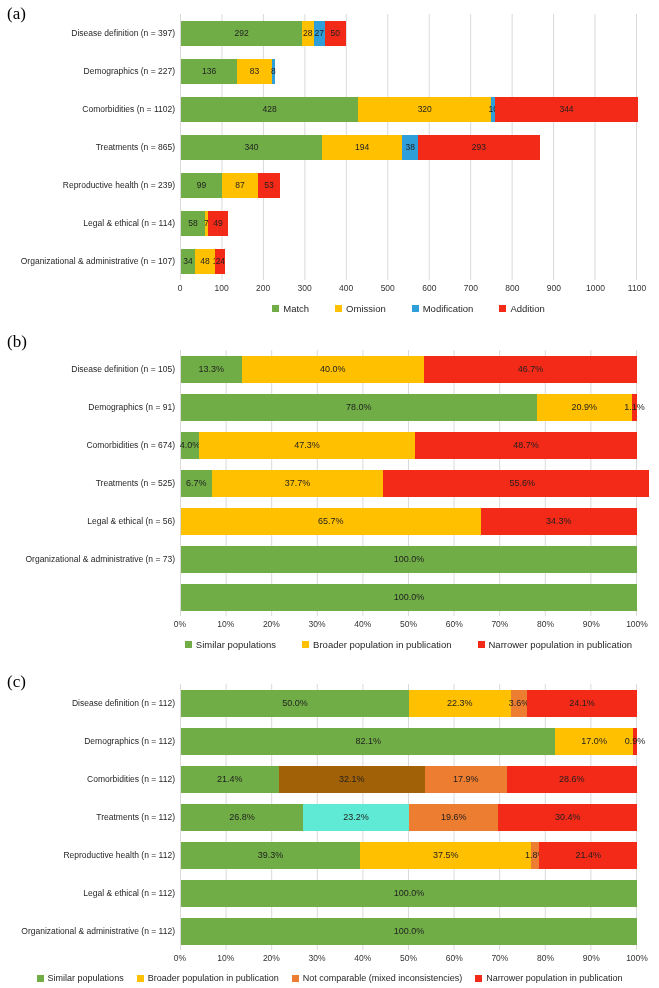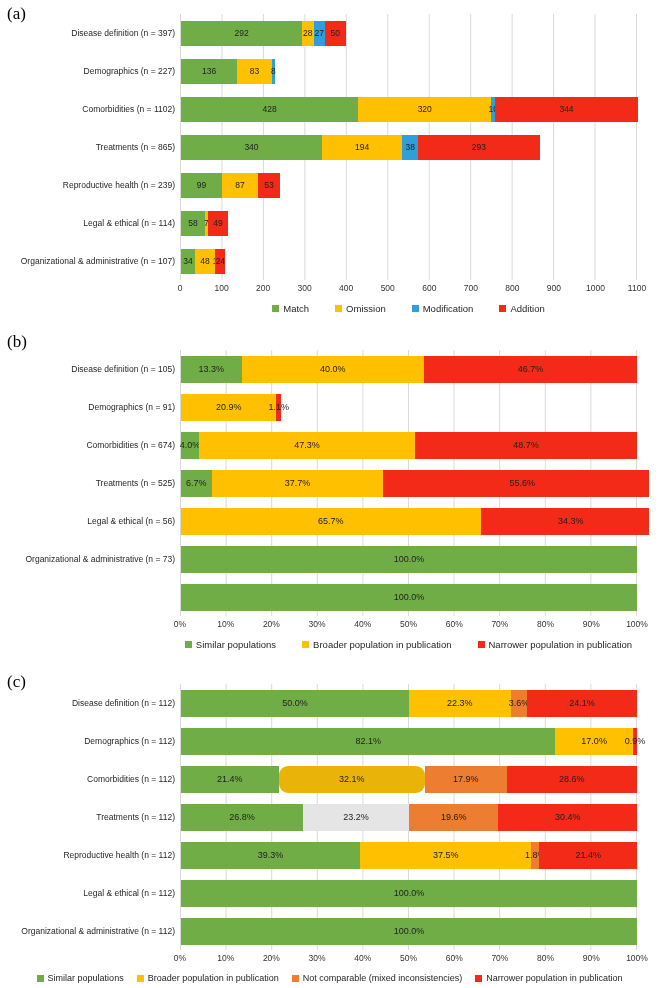--- a/index.html
+++ b/index.html
@@ -176,20 +176,21 @@
         <div class="grid" style="background-size: calc(10%) 100%;"></div>
       <div class="row">
             <div class="stack">
               <div class="seg" style="width: 13.3%; background: rgb(112, 173, 71);">13.3%</div>
               <div class="seg" style="width: 40%; background: rgb(255, 192, 0);">40.0%</div>
               <div class="seg" style="width: 46.7%; background: rgb(244, 42, 25);">46.7%</div>
             </div>
           </div>
           <div class="row">
             <div class="stack">
+              <div class="seg" style="width: 78%; background: rgb(112, 173, 71);">78.0%</div>
               <div class="seg" style="width: 20.9%; background: rgb(255, 192, 0);">20.9%</div>
               <div class="seg" style="width: 1.1%; background: rgb(244, 42, 25);">1.1%</div>
             </div>
           </div>
           <div class="row">
             <div class="stack">
               <div class="seg" style="width: 4%; background: rgb(112, 173, 71);">4.0%</div>
               <div class="seg" style="width: 47.3%; background: rgb(255, 192, 0);">47.3%</div>
               <div class="seg" style="width: 48.7%; background: rgb(244, 42, 25);">48.7%</div>
             </div>
@@ -197,21 +198,21 @@
           <div class="row">
             <div class="stack">
               <div class="seg" style="width: 6.7%; background: rgb(112, 173, 71);">6.7%</div>
               <div class="seg" style="width: 37.7%; background: rgb(255, 192, 0);">37.7%</div>
               <div class="seg" style="width: 55.6%; background: rgb(244, 42, 25); padding-left: 12px;">55.6%</div>
             </div>
           </div>
           <div class="row">
             <div class="stack">
               <div class="seg" style="width: 65.7%; background: rgb(255, 192, 0);">65.7%</div>
-              <div class="seg" style="width: 34.3%; background: rgb(244, 42, 25); padding-left: 12px;">34.3%</div>
+              <div class="seg" style="width: 34.3%; background: rgb(244, 42, 25);">34.3%</div>
             </div>
           </div>
           <div class="row">
             <div class="stack">
               <div class="seg" style="width: 100%; background: rgb(112, 173, 71);">100.0%</div>
             </div>
           </div>
           <div class="row">
             <div class="stack">
               <div class="seg" style="width: 100%; background: rgb(112, 173, 71);">100.0%</div>
@@ -273,29 +274,29 @@
           <div class="row">
             <div class="stack">
               <div class="seg" style="width: 82.1%; background: rgb(112, 173, 71);">82.1%</div>
               <div class="seg" style="width: 17%; background: rgb(255, 192, 0);">17.0%</div>
               <div class="seg" style="width: 0.9%; background: rgb(244, 42, 25);">0.9%</div>
             </div>
           </div>
           <div class="row">
             <div class="stack">
               <div class="seg" style="width: 21.4%; background: rgb(112, 173, 71);">21.4%</div>
-              <div class="seg" style="width: 32.1%; background: #eab308; border-radius: 9px;">32.1%</div>
+              <div class="seg" style="width: 32.1%; background: #a16207;">32.1%</div>
               <div class="seg" style="width: 17.9%; background: rgb(237, 125, 49);">17.9%</div>
               <div class="seg" style="width: 28.6%; background: rgb(244, 42, 25);">28.6%</div>
             </div>
           </div>
           <div class="row">
             <div class="stack">
               <div class="seg" style="width: 26.8%; background: rgb(112, 173, 71);">26.8%</div>
-              <div class="seg" style="width: 23.2%; background: #e5e5e5;">23.2%</div>
+              <div class="seg" style="width: 23.2%; background: #5eead4;">23.2%</div>
               <div class="seg" style="width: 19.6%; background: rgb(237, 125, 49);">19.6%</div>
               <div class="seg" style="width: 30.4%; background: rgb(244, 42, 25);">30.4%</div>
             </div>
           </div>
           <div class="row">
             <div class="stack">
               <div class="seg" style="width: 39.3%; background: rgb(112, 173, 71);">39.3%</div>
               <div class="seg" style="width: 37.5%; background: rgb(255, 192, 0);">37.5%</div>
               <div class="seg" style="width: 1.8%; background: rgb(237, 125, 49);">1.8%</div>
               <div class="seg" style="width: 21.4%; background: rgb(244, 42, 25);">21.4%</div>

